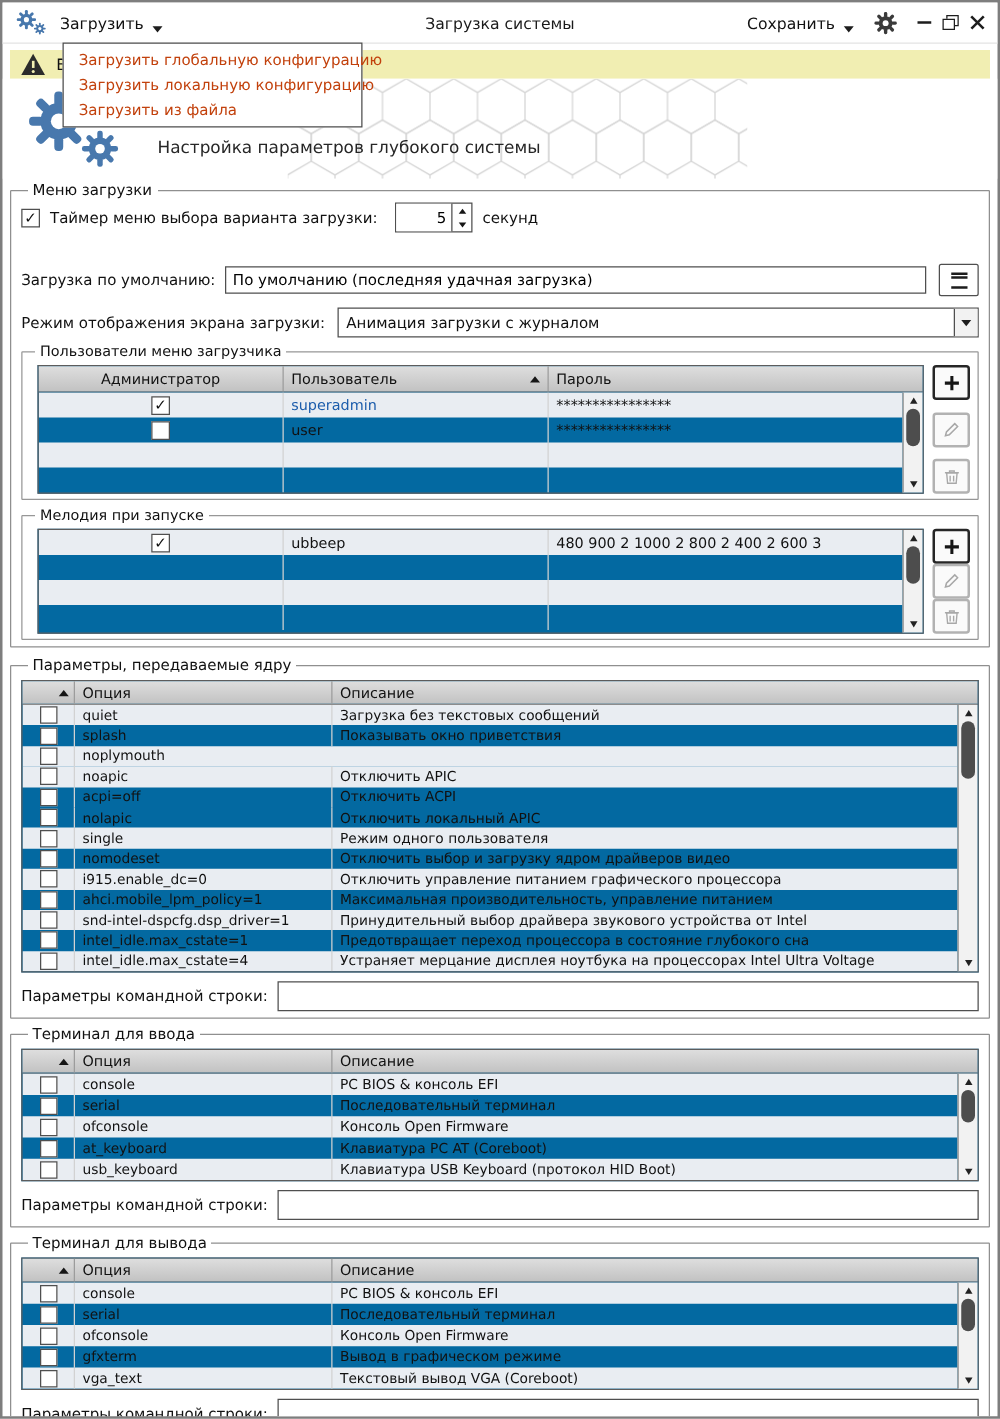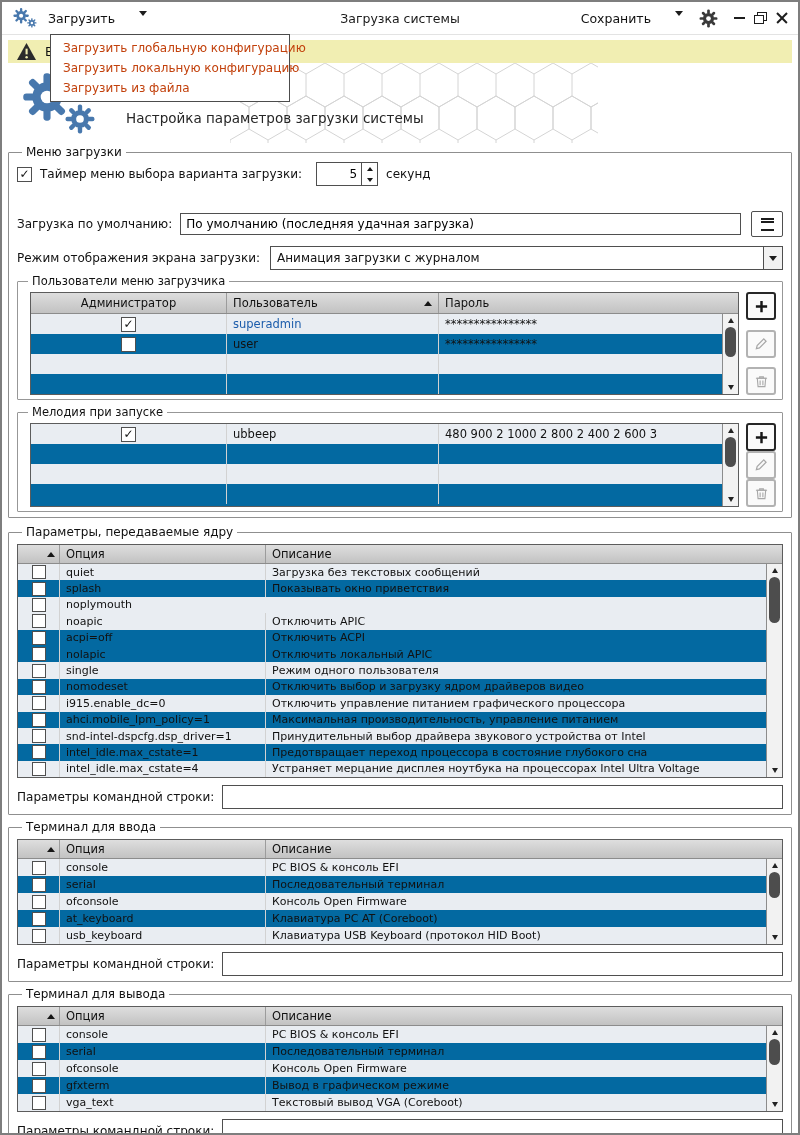--- a/index.html
+++ b/index.html
@@ -4,21 +4,21 @@
 <style>
   html,body{margin:0;padding:0}
   body{
     width:800px;height:1135px;box-sizing:border-box;overflow:hidden;position:relative;
     border:2px solid #7e7e7e;background:#fff;
     font-family:"DejaVu Sans","Liberation Sans",sans-serif;color:#111;
   }
   
   .titlebar{height:32px;display:flex;align-items:center;padding:0 10px;border-bottom:1px solid #e3e3e3;position:relative;background:#fff}
   .tb-title{position:absolute;left:0;right:0;text-align:center;font-size:12.5px;color:#1a1a1a;pointer-events:none}
-  .menu-btn{display:flex;align-items:flex-start;gap:24px;font-size:12.5px;margin-left:8px;cursor:default}
+  .menu-btn{display:flex;align-items:flex-end;gap:7px;font-size:12.5px;margin-left:8px;cursor:default}
   .tb-right{margin-left:auto;display:flex;align-items:center;gap:16px;z-index:1}
   .win-ctrls{display:flex;align-items:center;gap:9px}
   .win-min{width:11px;height:2px;background:#1d1d1d}
   .win-max{width:13px;height:12px;position:relative}
   .win-max::before{content:"";position:absolute;right:0;top:0;width:8px;height:7px;border:1.5px solid #1d1d1d}
   .win-max::after{content:"";position:absolute;left:0;bottom:0;width:8px;height:7px;border:1.5px solid #1d1d1d;background:#fff}
   .win-close{width:12px;height:12px;position:relative}
   .win-close::before,.win-close::after{content:"";position:absolute;left:-1px;top:5px;width:14px;height:1.8px;background:#1d1d1d}
   .win-close::before{transform:rotate(45deg)}
   .win-close::after{transform:rotate(-45deg)}
@@ -179,21 +179,21 @@
         <path d="M0 33 L19 44 L19 66 L0 77 L-19 66 L-19 44 Z" fill="none" stroke="#d4d4d4" stroke-width="1"></path>
         <path d="M38 33 L57 44 L57 66 L38 77 L19 66 L19 44 Z" fill="none" stroke="#d4d4d4" stroke-width="1"></path>
       </pattern>
     </defs>
     <rect width="100%" height="100%" fill="url(#hexp)"></rect>
   </svg>
   <svg class="hero-gears" width="88" height="66" viewBox="0 0 43 33" fill="#4878ad">
       <use href="#gearpair"></use>
     </svg>
   <div class="hero-title">Загрузка системы</div>
-  <div class="hero-sub">Настройка параметров загрузки системы</div>
+  <div class="hero-sub">Настройка параметров глубокого системы</div>
 </div>
 
 <div class="popup">
   <div class="popup-item">Загрузить глобальную конфигурацию</div>
   <div class="popup-item">Загрузить локальную конфигурацию</div>
   <div class="popup-item">Загрузить из файла</div>
 </div>
 
 <fieldset class="fs" id="fs-menu">
   <legend>Меню загрузки</legend>

